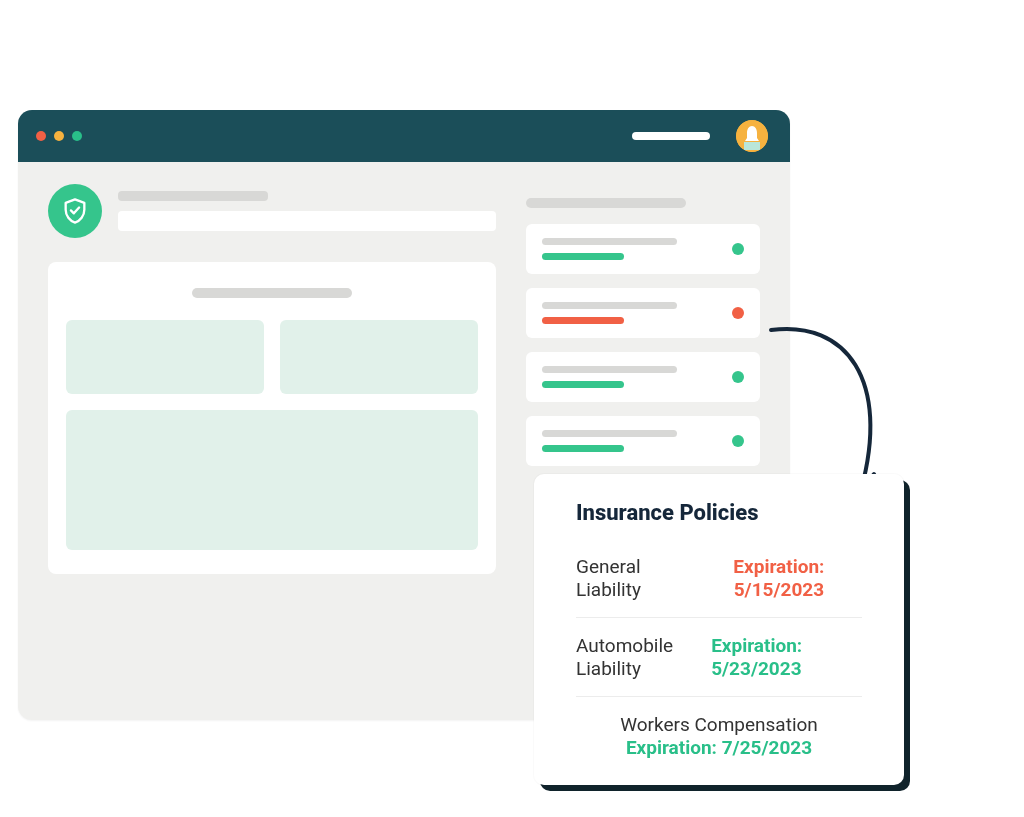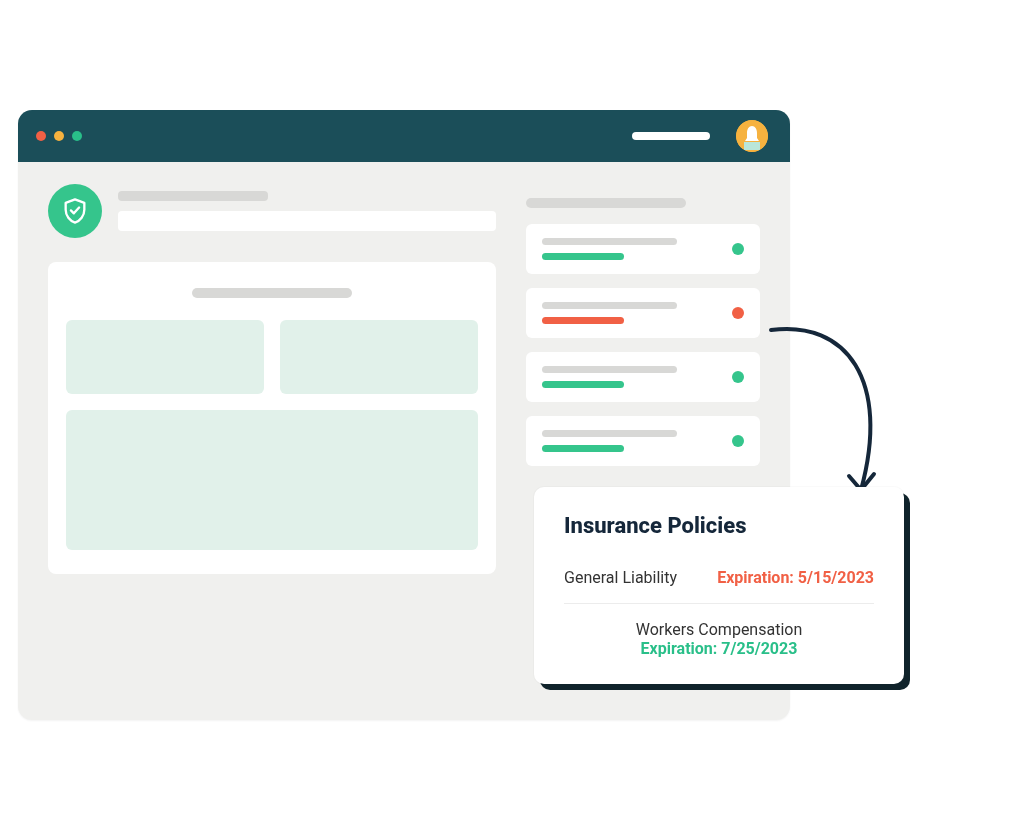--- a/index.html
+++ b/index.html
@@ -131,37 +131,36 @@
   .status-dot.orange { background: #f16045; }
 
   
   .overlay-card {
     position: absolute;
     top: 474px;
     left: 534px;
     width: 370px;
     background: #ffffff;
     border-radius: 10px;
-    padding: 26px 30px 10px;
+    padding: 26px 42px 10px;
     box-shadow: 6px 6px 0 0 #10232b, 0 0 0 1px rgba(0,0,0,0.02);
-    margin-top: 13px;
   }
   .overlay-title {
     font-size: 22px;
     font-weight: 800;
     color: #15273a;
     margin-bottom: 14px;
   }
   .policy-row {
     display: flex;
     justify-content: space-between;
     align-items: center;
     padding: 16px 0;
     border-bottom: 1px solid #ececec;
-    font-size: 16px;
+    font-size: 19px;
   }
   .policy-row:last-child { border-bottom: none; flex-direction: column; }
   .policy-name { color: #333; }
   .policy-exp { font-weight: 700; }
   .exp-expired { color: #f16045; text-align: center; }
   .exp-ok { color: #29bf89; }
 
   
   .arrow-svg {
     position: absolute;
@@ -264,16 +263,20 @@
 </svg>
 
 <div class="overlay-card">
   <div class="overlay-title">Insurance Policies</div>
 
   <div class="policy-row">
     <span class="policy-name">General Liability</span>
     <span class="policy-exp exp-expired">Expiration: 5/15/2023</span>
   </div>
   <div class="policy-row">
+    <span class="policy-name">Automobile Liability</span>
+    <span class="policy-exp exp-ok">Expiration: 5/23/2023</span>
+  </div>
+  <div class="policy-row">
     <span class="policy-name">Workers Compensation</span>
     <span class="policy-exp exp-ok">Expiration: 7/25/2023</span>
   </div>
 </div>
 
 </body></html>

